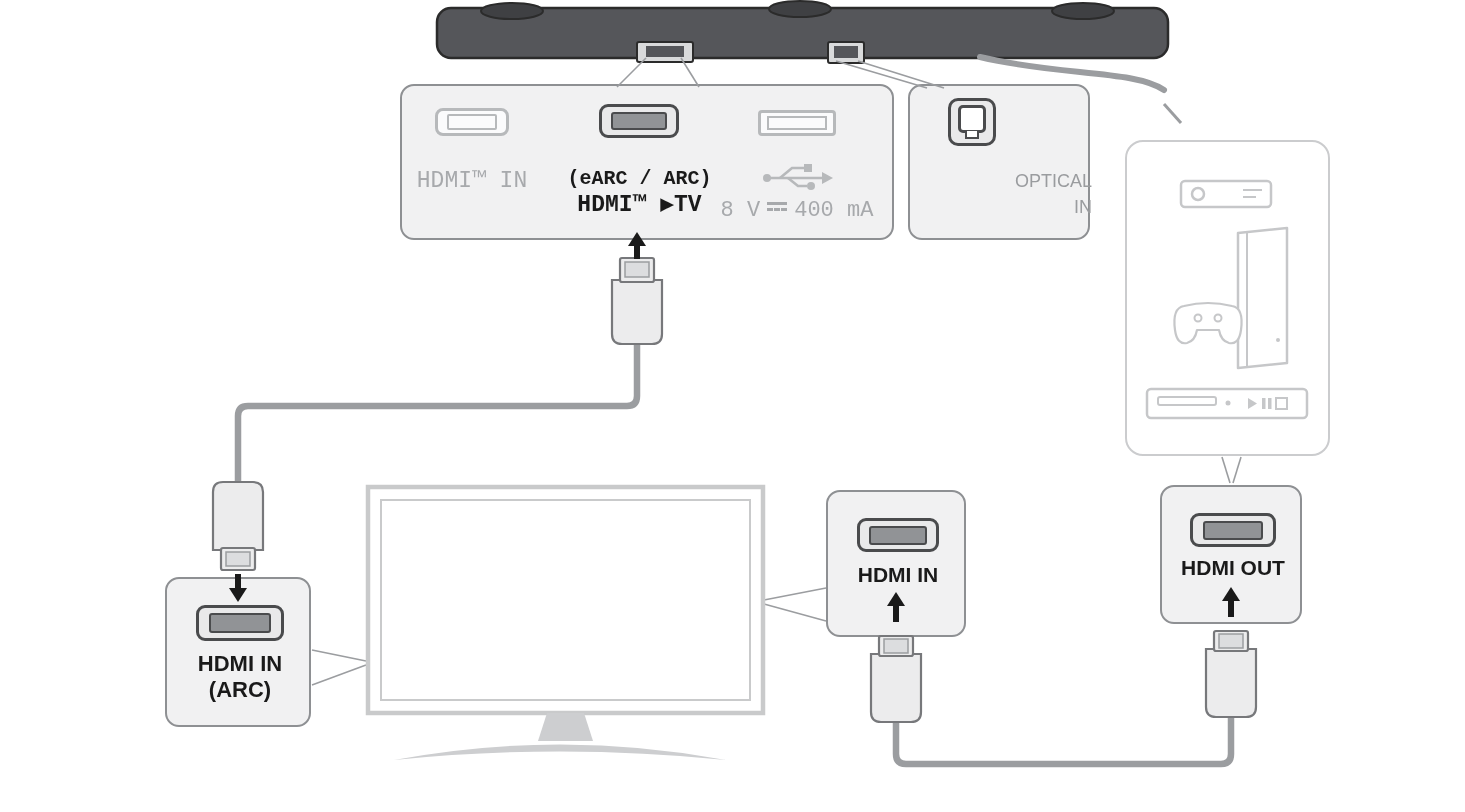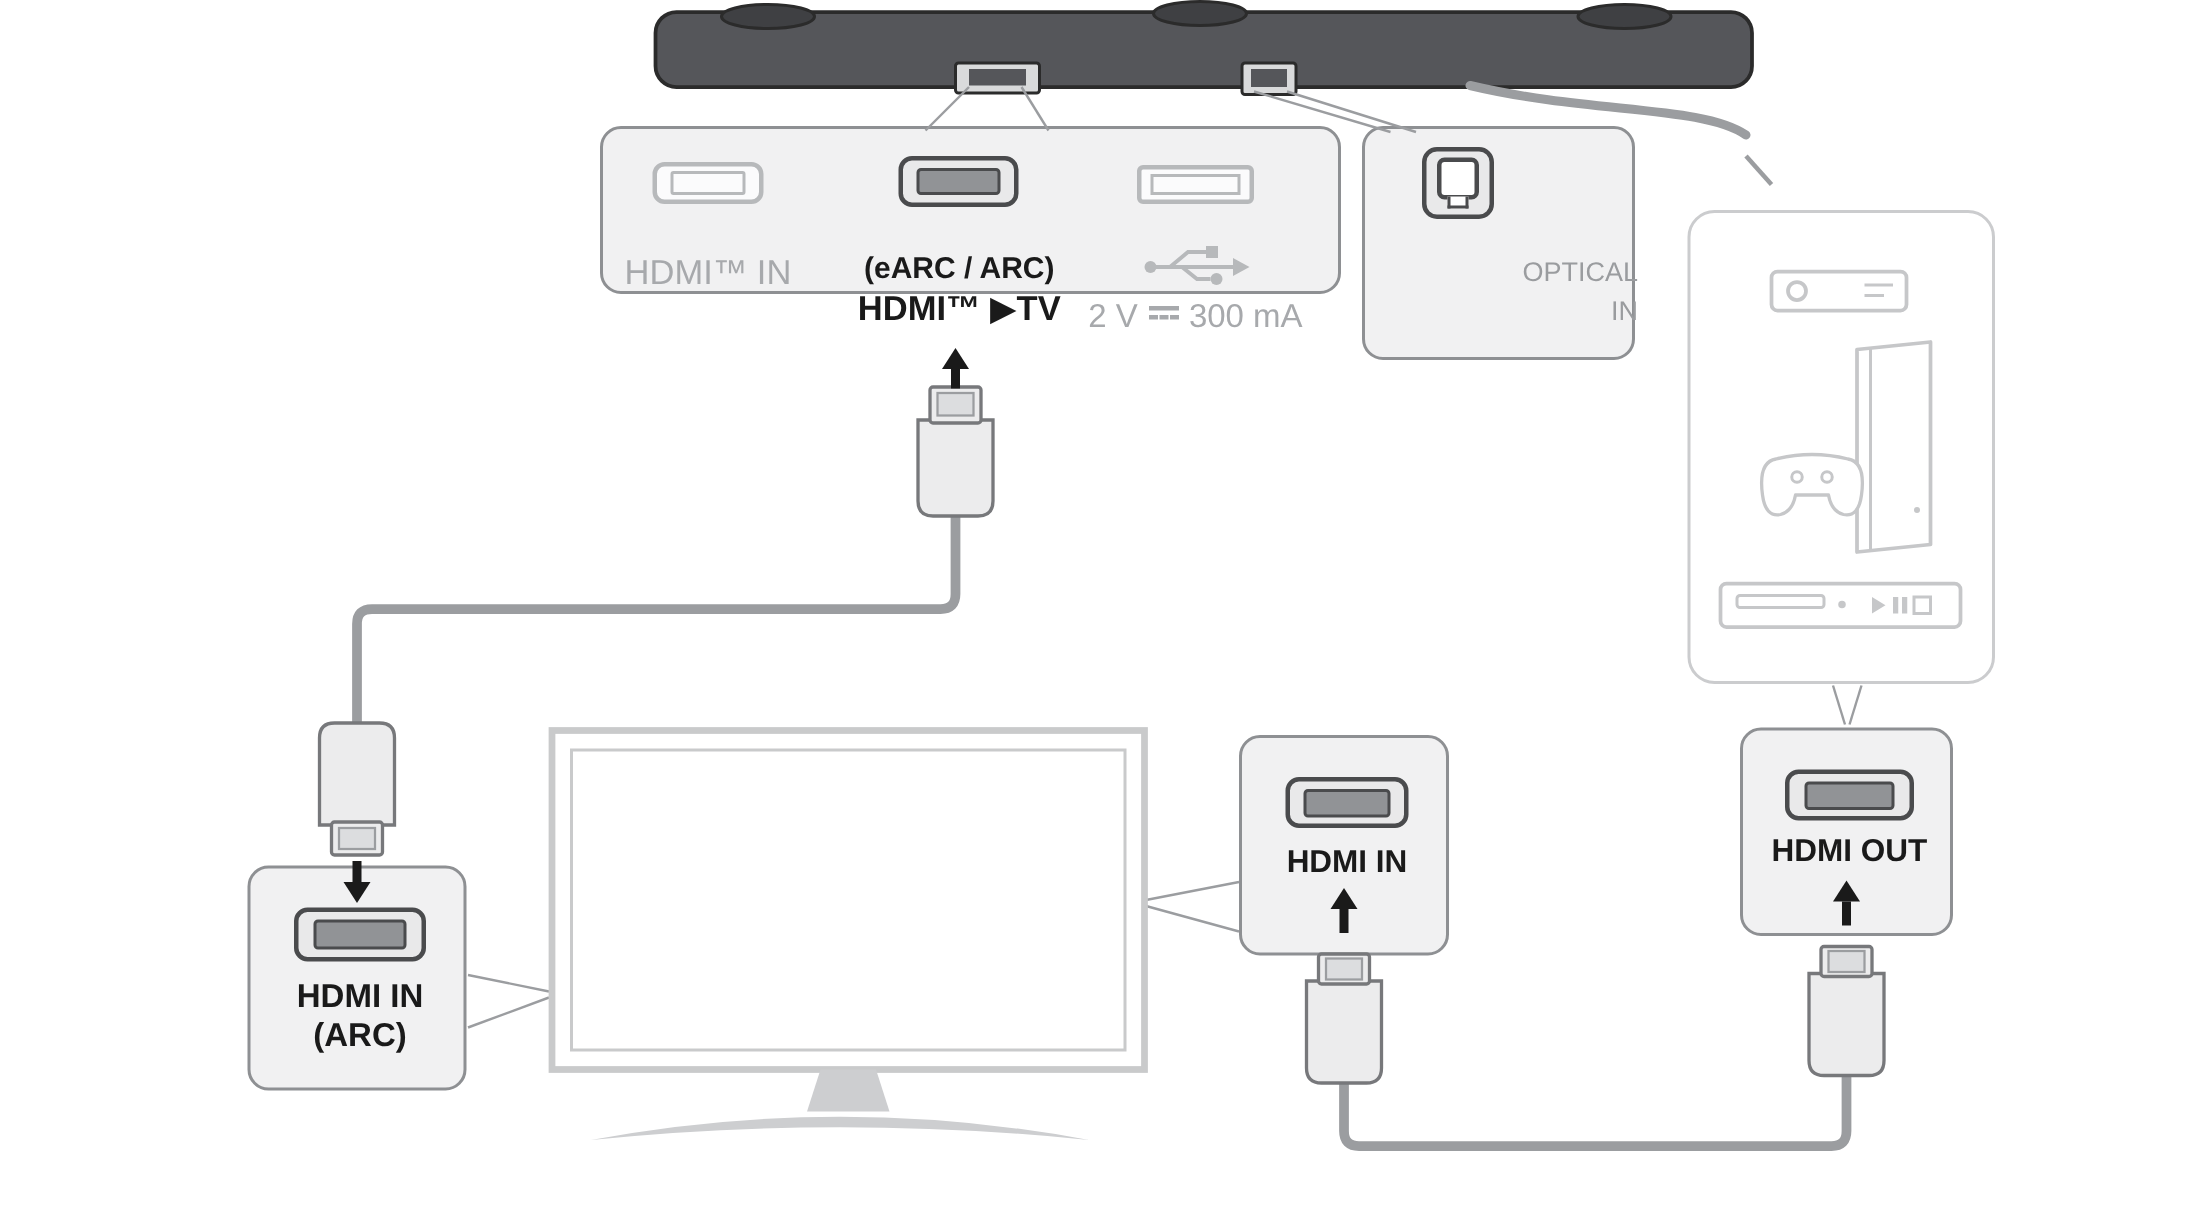--- a/index.html
+++ b/index.html
@@ -68,21 +68,21 @@
   .art { position:absolute; left:0; top:0; z-index:2; pointer-events:none; }
   .usb-glyph { position:absolute; }
 </style>
 </head>
 <body>
 
 <div class="canvas">
 
   <div class="devices-box" style="left:1125px; top:140px; width:205px; height:316px;"></div>
 
-  <div class="panel" style="left:400px; top:84px; width:494px; height:112px;">
+  <div class="panel" style="left:400px; top:84px; width:494px; height:156px;font-family:Liberation Mono, monospace;">
     <div class="gray-port" style="left:33px; top:22px; width:74px; height:28px;">
       <div class="g-inner" style="width:46px; height:12px;"></div>
     </div>
     <div class="label lbl-gray" style="left:0px; top:82px; width:140px;">HDMI™ IN</div>
 
     <div class="hdmi-port" style="left:197px; top:18px; width:80px; height:34px;">
       <div class="inner" style="width:52px; height:14px;"></div>
     </div>
     <div class="label lbl-dark" style="left:130px; top:80px; width:215px;">
       <div style="font-size:20px;">(eARC / ARC)</div>
@@ -95,21 +95,21 @@
     <svg class="usb-glyph" style="left:358px; top:74px;" width="76" height="32" viewBox="0 0 76 32">
       <circle cx="7" cy="18" r="4" fill="#b7b9bb"></circle>
       <line x1="7" y1="18" x2="62" y2="18" stroke="#b7b9bb" stroke-width="2.6"></line>
       <polygon points="62,12 62,24 73,18" fill="#b7b9bb"></polygon>
       <path d="M 20,18 L 32,8 L 44,8" fill="none" stroke="#b7b9bb" stroke-width="2.6"></path>
       <rect x="44" y="4" width="8" height="8" fill="#b7b9bb"></rect>
       <path d="M 28,18 L 38,26 L 47,26" fill="none" stroke="#b7b9bb" stroke-width="2.6"></path>
       <circle cx="51" cy="26" r="4" fill="#b7b9bb"></circle>
     </svg>
     <div class="label lbl-gray" style="left:305px; top:112px; width:180px; font-size:22px;">
-      <span>2 V</span><span class="dc-symbol"></span><span>300 mA</span>
+      <span>8 V</span><span class="dc-symbol"></span><span>400 mA</span>
     </div>
   </div>
 
   <div class="panel" style="left:908px; top:84px; width:182px; height:156px;">
     <div class="optical-port" style="left:38px; top:12px; width:48px; height:48px;">
       <div class="optical-inner"></div>
       <div class="optical-tab"></div>
     </div>
     <div class="label lbl-gray pre" style="left:82px; top:82px; width:100px; text-align:right; font-size:18px; color:#9a9c9f;">OPTICAL
 IN</div>

